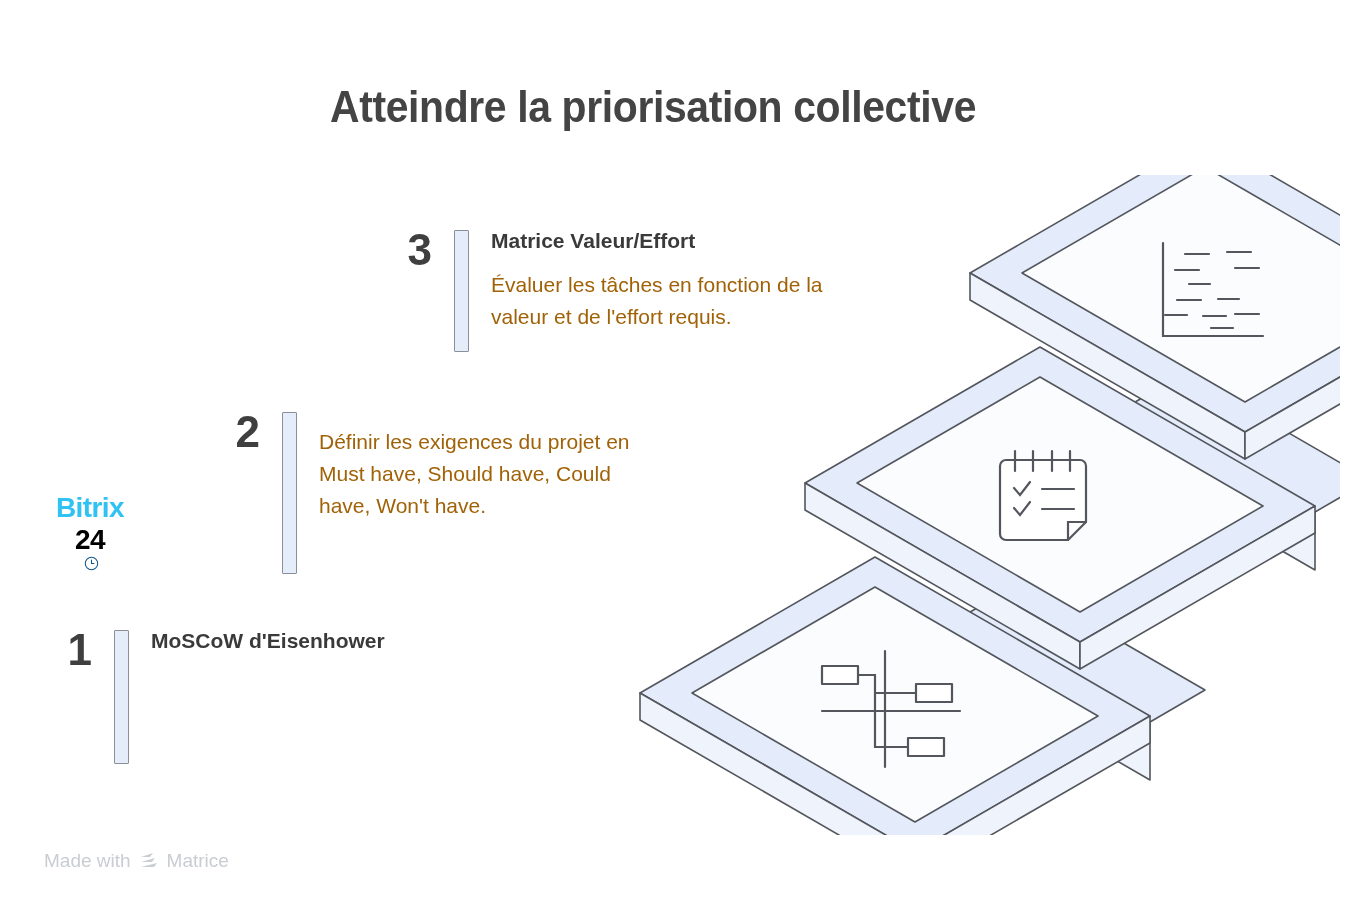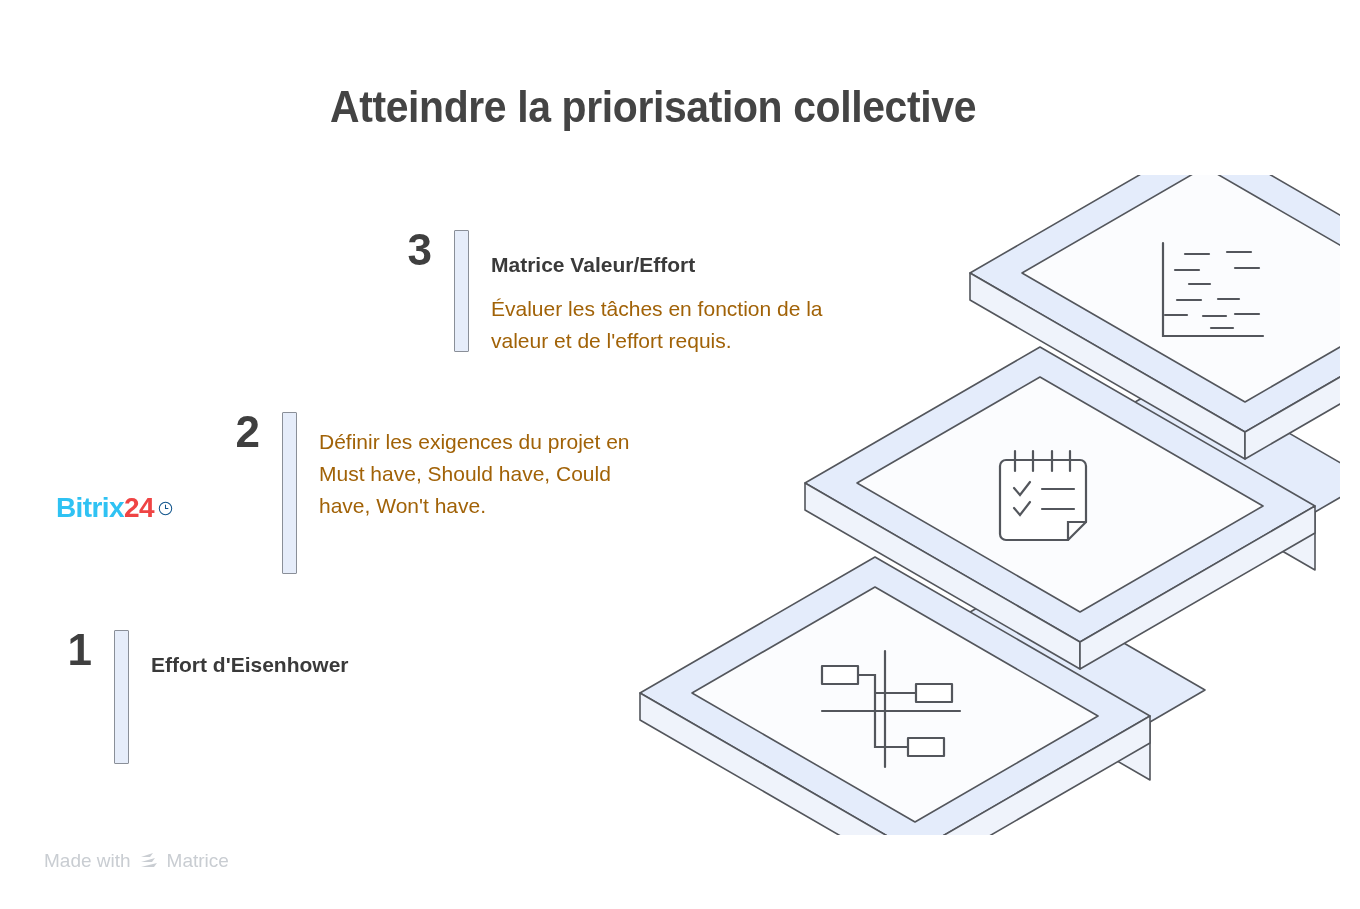--- a/index.html
+++ b/index.html
@@ -58,21 +58,20 @@
   }
   .step-text {
     margin-left: 22px;
   }
   .step-heading {
     font-size: 21px;
     font-weight: bold;
     color: #3a3a3a;
     line-height: 1.2;
     white-space: nowrap;
-    margin-top: 24px;
   }
   .step-desc {
     margin-top: 16px;
     font-size: 21px;
     color: #a16207;
     line-height: 1.52;
     white-space: pre-line;
   }
 
   #step-3 { left: 372px; top: 228px; }
@@ -85,23 +84,24 @@
   
   #bitrix-logo {
     position: absolute;
     left: 56px;
     top: 492px;
     display: flex;
     align-items: center;
     font-size: 28px;
     font-weight: bold;
     letter-spacing: -0.6px;
+    flex-direction: column;
   }
   #bitrix-logo .b-word { color: #2fc2f3; }
-  #bitrix-logo .b-num  { color: #ef4444; }
+  #bitrix-logo .b-num  { color: #000000; }
   #bitrix-logo .b-clock { margin-left: 4px; display: inline-flex; }
 
   
   #napkin-footer {
     position: absolute;
     left: 44px;
     top: 843px;
     display: flex;
     align-items: center;
     font-size: 19px;
@@ -139,21 +139,21 @@
     <div class="step-desc">Définir les exigences du projet en
 Must have, Should have, Could
 have, Won't have.</div>
   </div>
 </div>
 
 <div class="step" id="step-1">
   <div class="step-number">1</div>
   <div class="step-bar"></div>
   <div class="step-text">
-    <div class="step-heading">Effort d'Eisenhower</div>
+    <div class="step-heading">MoSCoW d'Eisenhower</div>
   </div>
 </div>
 
 <div id="bitrix-logo">
   <span class="b-word">Bitrix</span>
     <span class="b-num">24</span>
   <span class="b-clock">
     <svg width="15" height="15" viewBox="0 0 16 16">
       <circle cx="8" cy="8" r="6.6" fill="none" stroke="#11558c" stroke-width="1.1"></circle>
       <path d="M8 4.2 V8 H10.6" fill="none" stroke="#11558c" stroke-width="1.1" stroke-linecap="round"></path>

